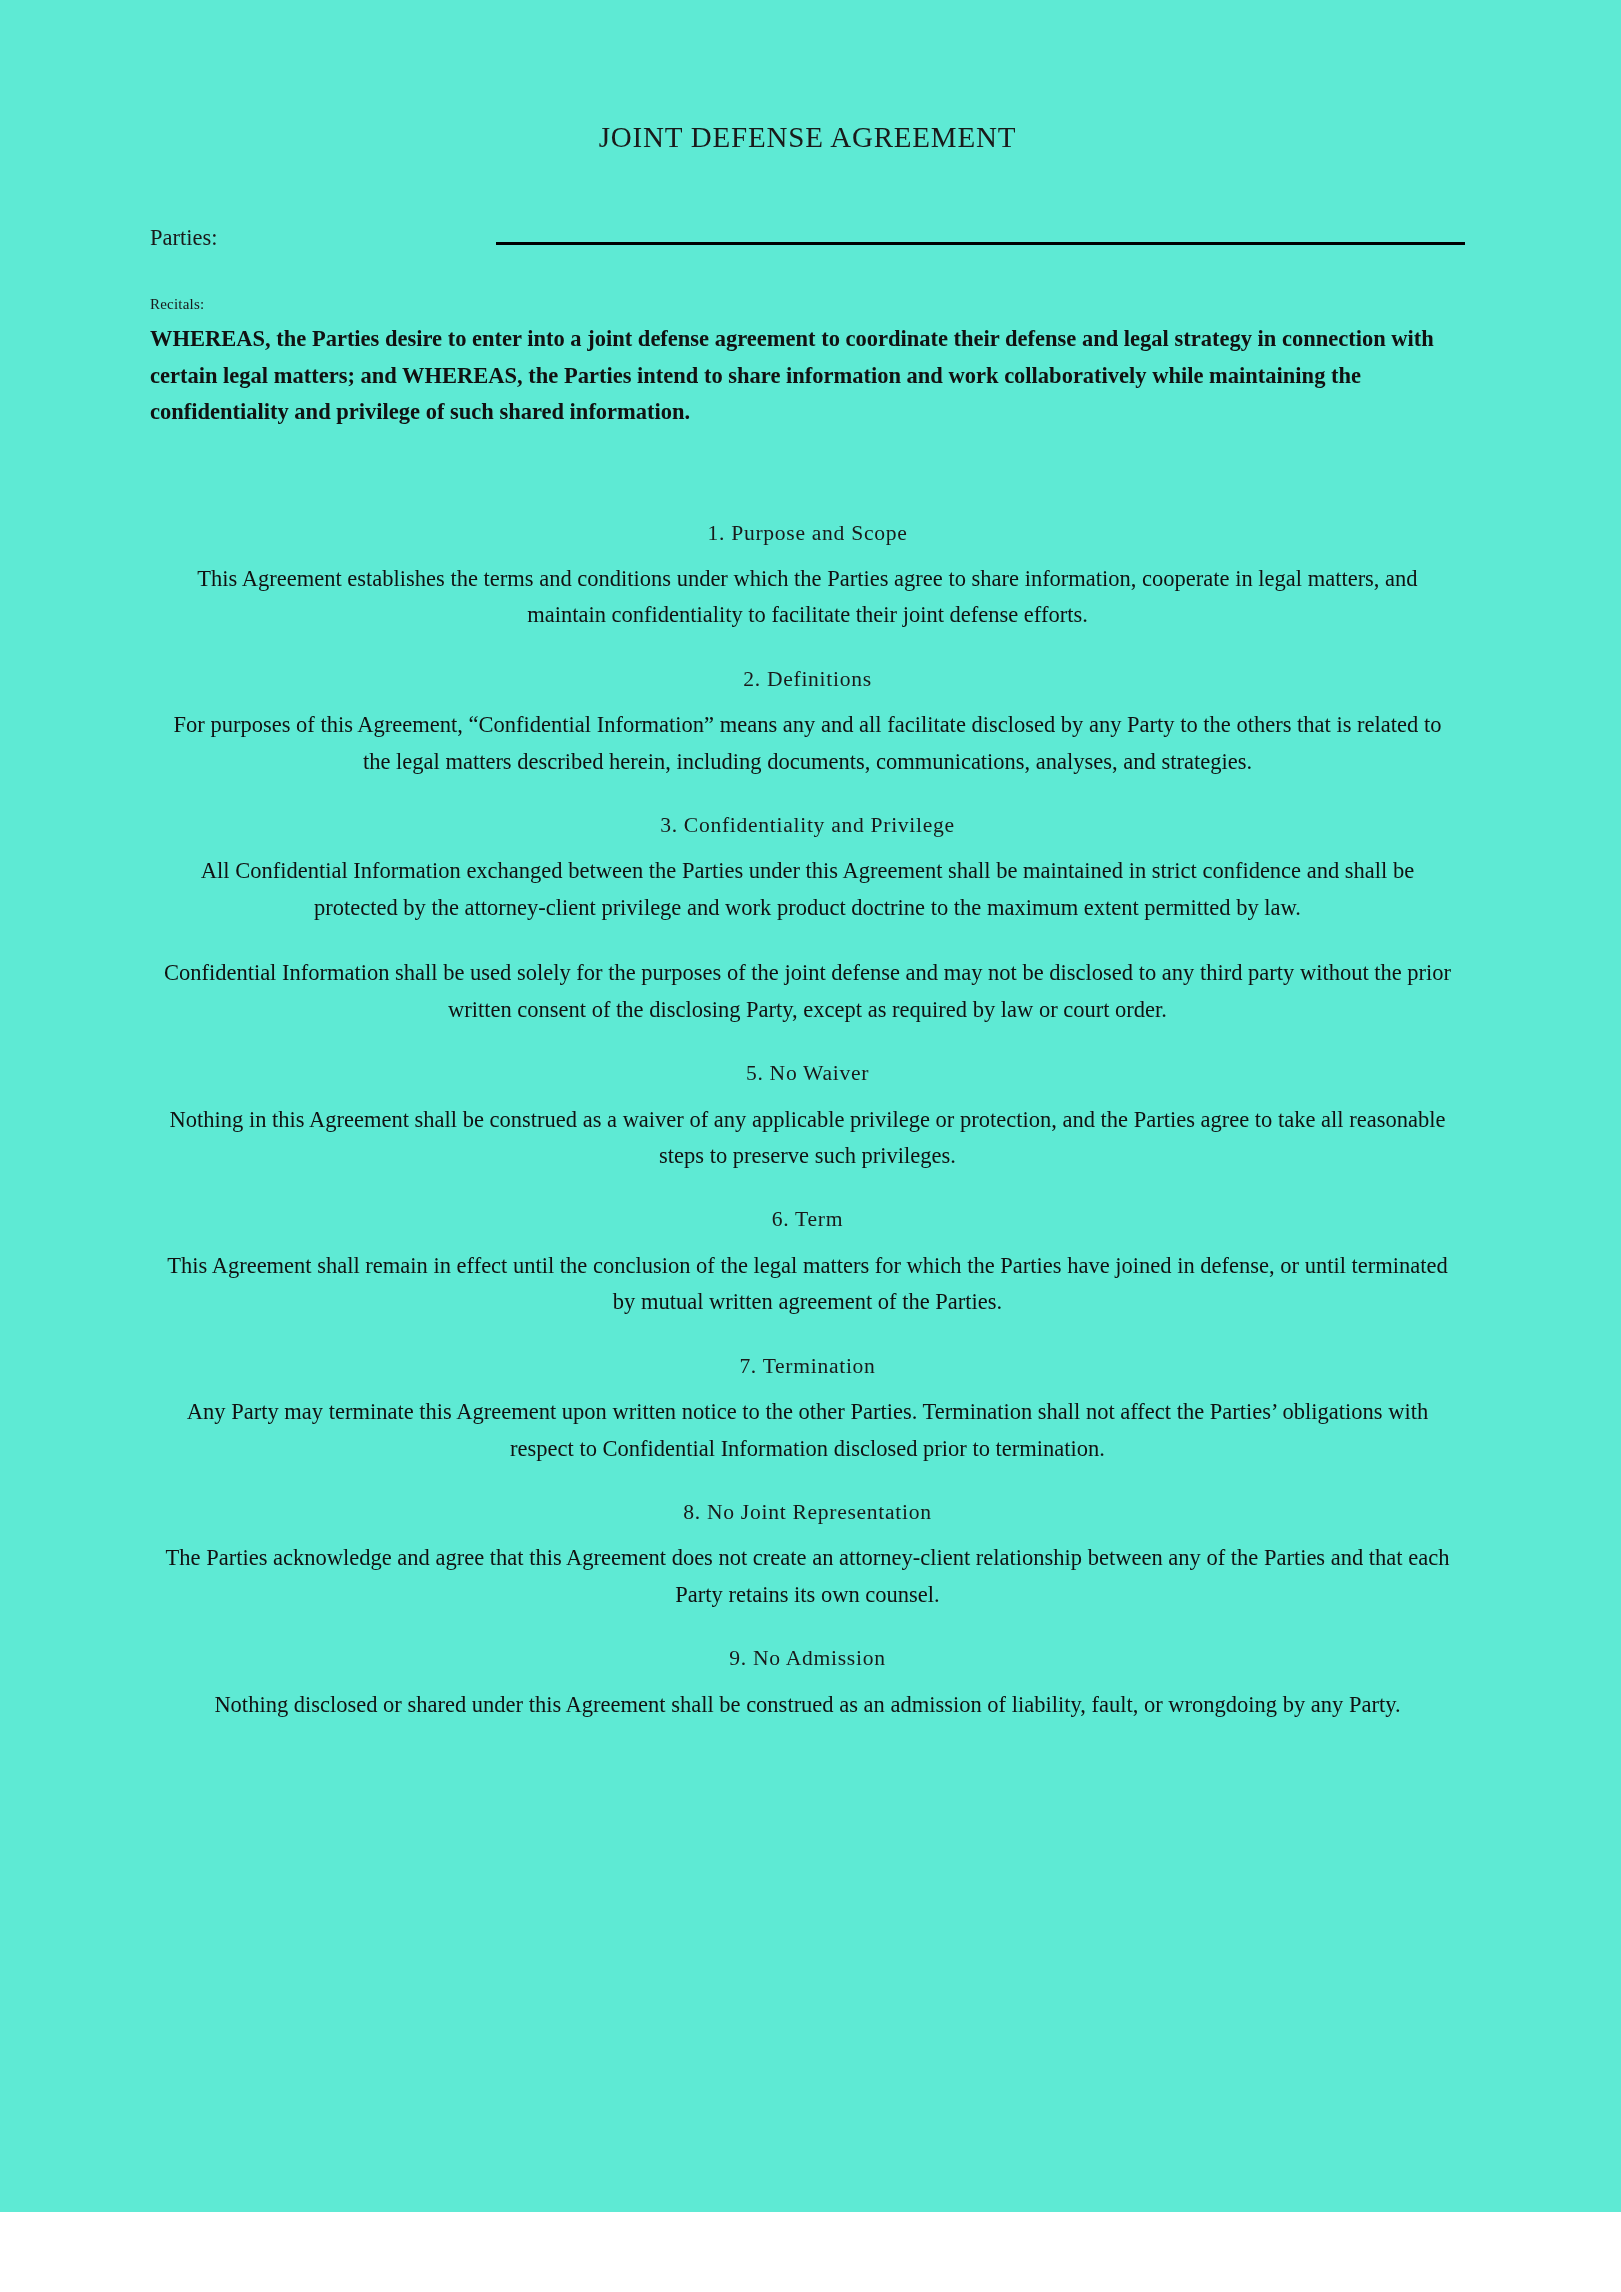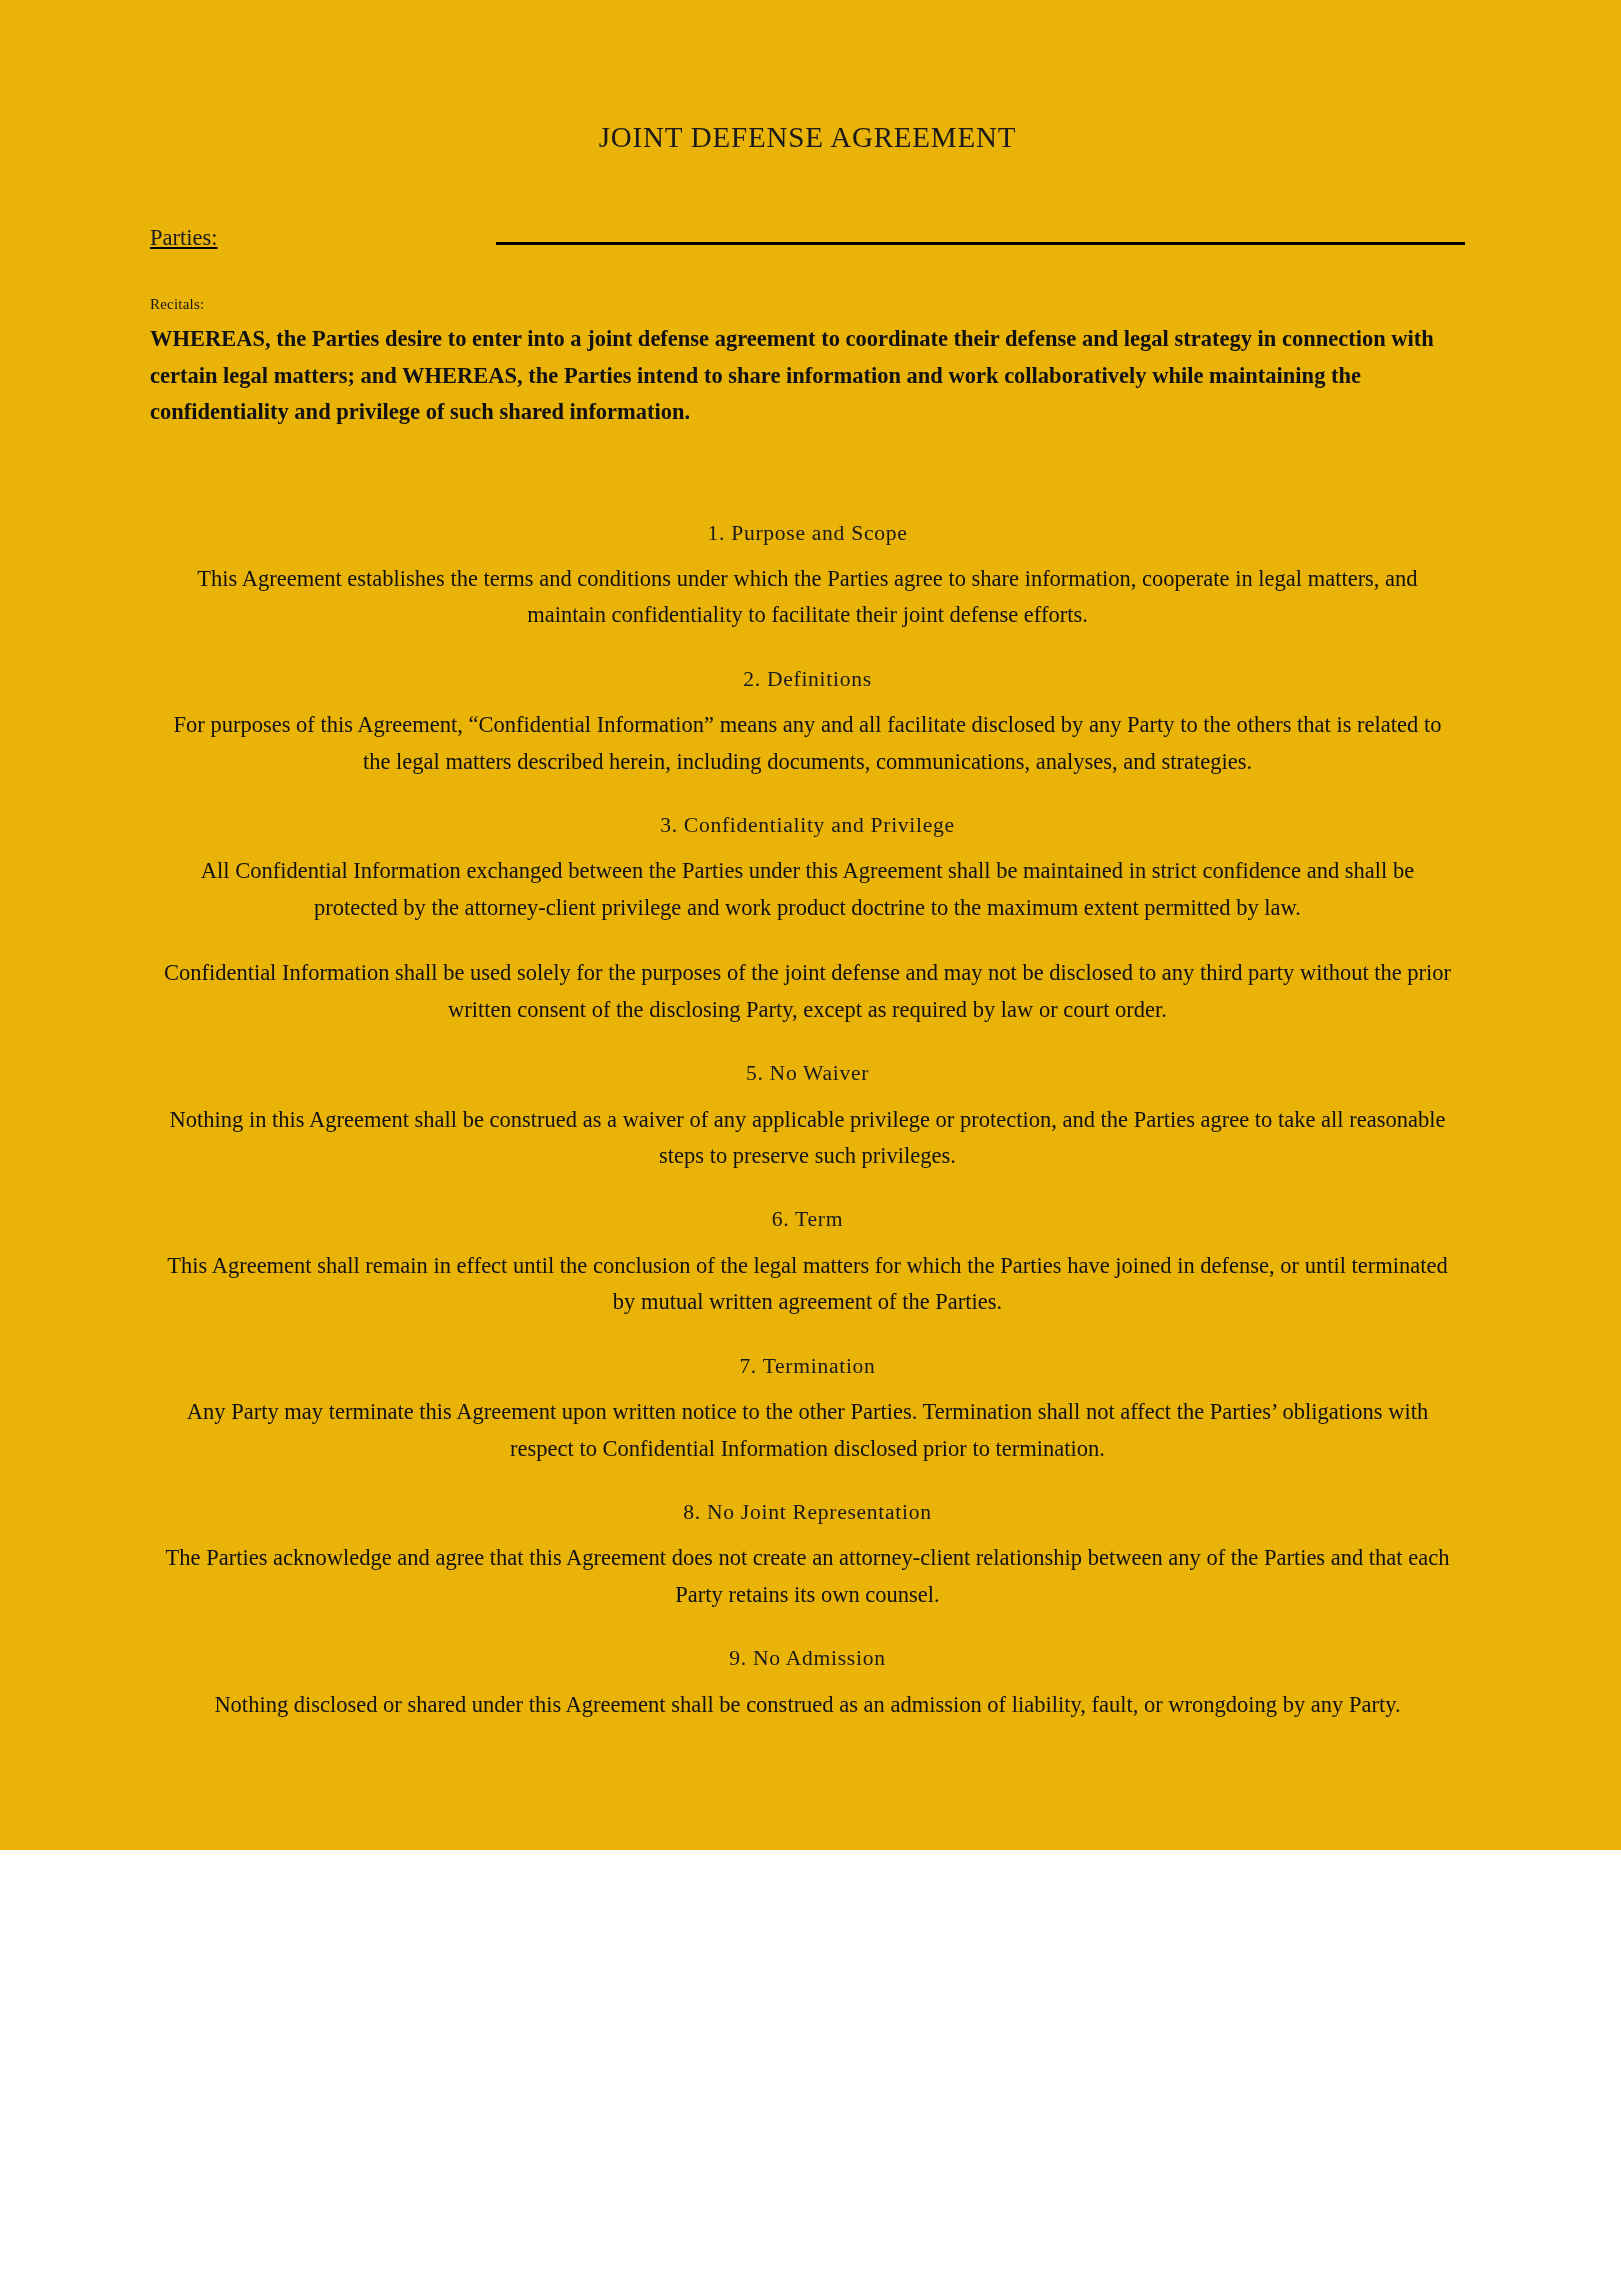--- a/index.html
+++ b/index.html
@@ -4,22 +4,22 @@
 <style>
   html, body {
     margin: 0;
     padding: 0;
     background: #ffffff;
   }
 
   .page {
     position: relative;
     width: 1621px;
-    height: 1850px;
-    background: #eab308;
+    height: 2212px;
+    background: #5eead4;
     margin: 0 auto;
     overflow: hidden;
     font-family: "Liberation Serif", "DejaVu Serif", serif;
     color: #000000;
     -webkit-font-smoothing: antialiased;
   }
 
   .content {
     position: absolute;
     left: 150px;
@@ -36,21 +36,20 @@
     padding-top: 120px;
     line-height: 1.2;
     color: #1a1a1a;
   }
 
   .parties-row {
     display: flex;
     align-items: baseline;
     margin-top: 67px;
     height: 39px;
-    text-decoration: underline;
   }
 
   .parties-label {
     font-size: 22.5px;
     line-height: 1.45;
     white-space: nowrap;
     color: #1a1a1a;
   }
 
   .parties-rule-wrap {

